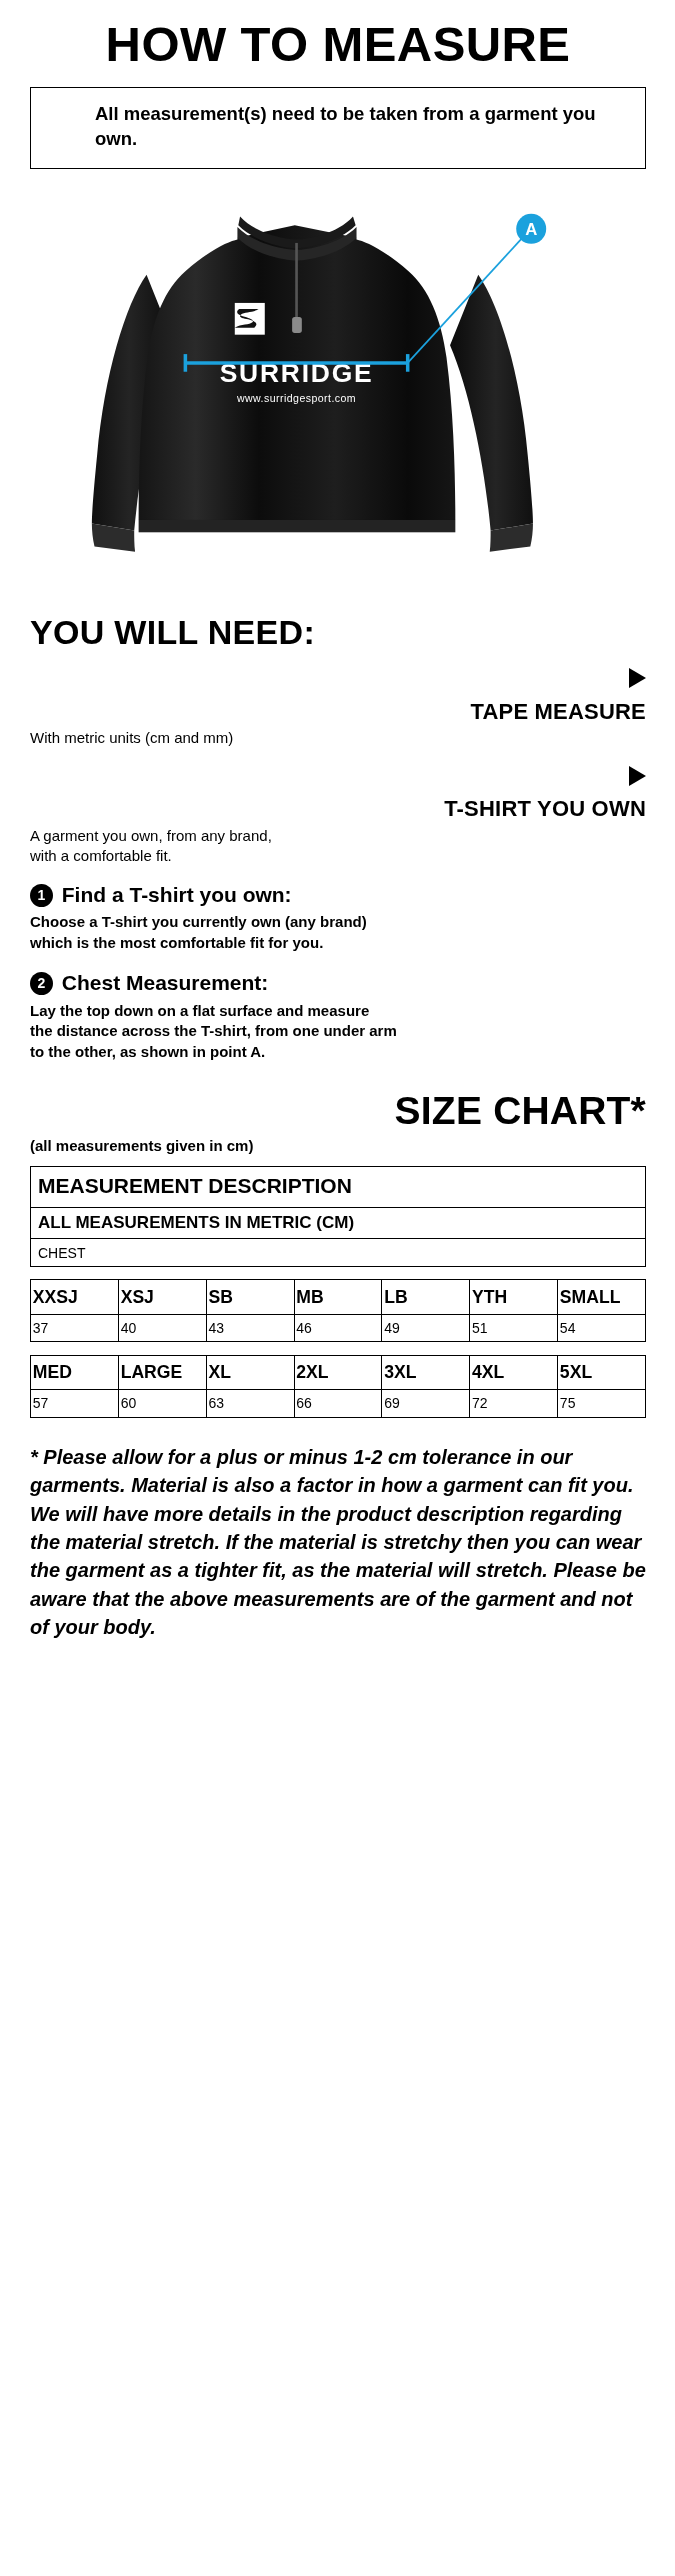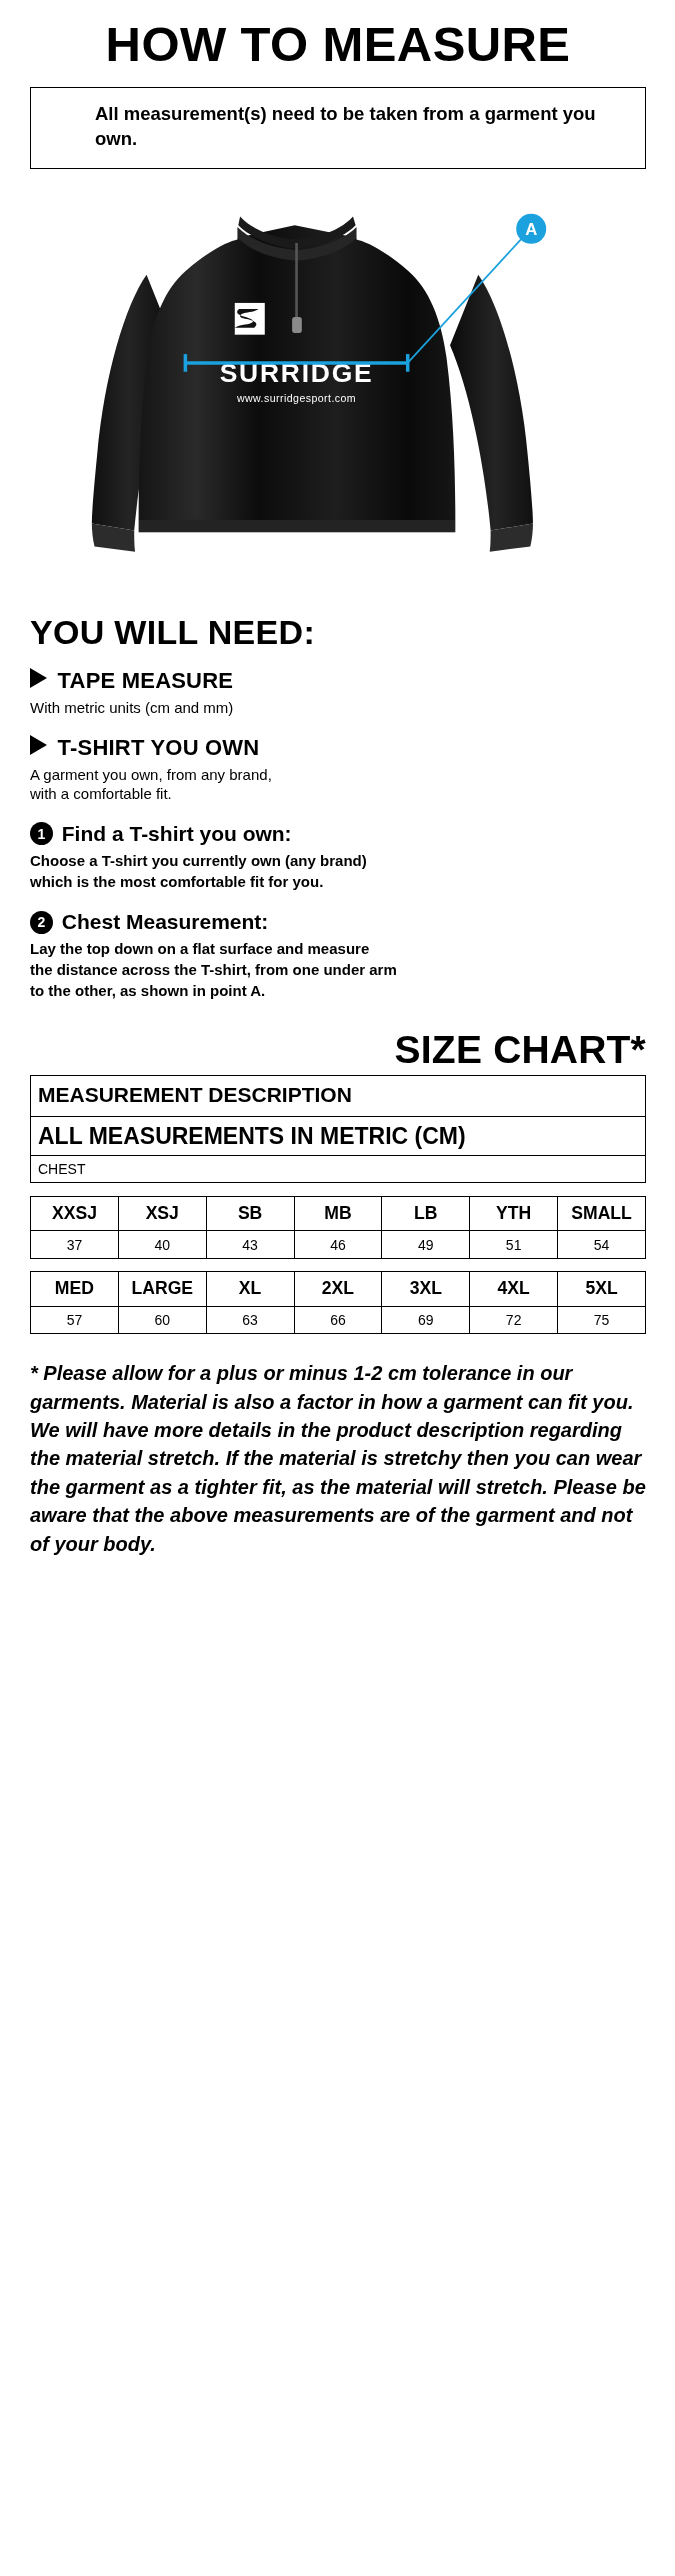--- a/index.html
+++ b/index.html
@@ -56,23 +56,24 @@
     font-size: 34px;
     font-weight: bold;
     margin: 26.5px 0 16px 0;
     letter-spacing: 0.3px;
   }
 
   
   .need-item { margin-bottom: 17.6px; }
   .need-head {
     display: flex;
-    align-items: flex-start;
+    align-items: flex-end;
     gap: 10.6px;
     margin-bottom: 3.5px;
+    flex-direction: column;
   }
   .tri-icon {
     width: 0; height: 0;
     border-left: 17px solid #000;
     border-top: 10.6px solid transparent;
     border-bottom: 10.6px solid transparent;
     flex: none;
   }
   .need-title {
     font-size: 22px;
@@ -138,37 +139,37 @@
   table.mdesc td {
     border: 1.8px solid #000;
     padding: 5.3px 7px;
   }
   .md-head {
     font-size: 21px;
     font-weight: bold;
     padding: 7px 7px 8.8px 7px !important;
   }
   .md-metric {
-    font-size: 23px;
+    font-size: 17px;
     font-weight: bold;
   }
   .md-chest {
     font-size: 14px;
     font-weight: normal;
   }
 
   table.sizes {
     width: 100%;
     border-collapse: collapse;
     margin-top: 12.4px;
     table-layout: fixed;
   }
   table.sizes td {
     border: 1.8px solid #000;
-    text-align: center;
+    text-align: left;
     padding: 6.2px 1.8px;
   }
   table.sizes tr.hdr td {
     font-size: 17.6px;
     font-weight: bold;
   }
   table.sizes tr.val td {
     font-size: 14px;
     font-weight: normal;
     padding: 5.3px 1.8px;
@@ -286,20 +287,21 @@
     <div class="step-head">
       <span class="step-num">2</span>
       <span class="step-title">Chest Measurement:</span>
     </div>
     <div class="step-body" style="white-space:pre-line;">Lay the top down on a flat surface and measure
 the distance across the T-shirt, from one under arm
 to the other, as shown in point A.</div>
   </div>
 
   <h2 class="chart-title">SIZE CHART*</h2>
+  <div class="chart-sub">(all measurements given in cm)</div>
 
   <table class="mdesc">
     <tbody>
       <tr>
         <td class="md-head">MEASUREMENT DESCRIPTION</td>
       </tr>
       <tr>
         <td class="md-metric">ALL MEASUREMENTS IN METRIC (CM)</td>
       </tr>
       <tr>

